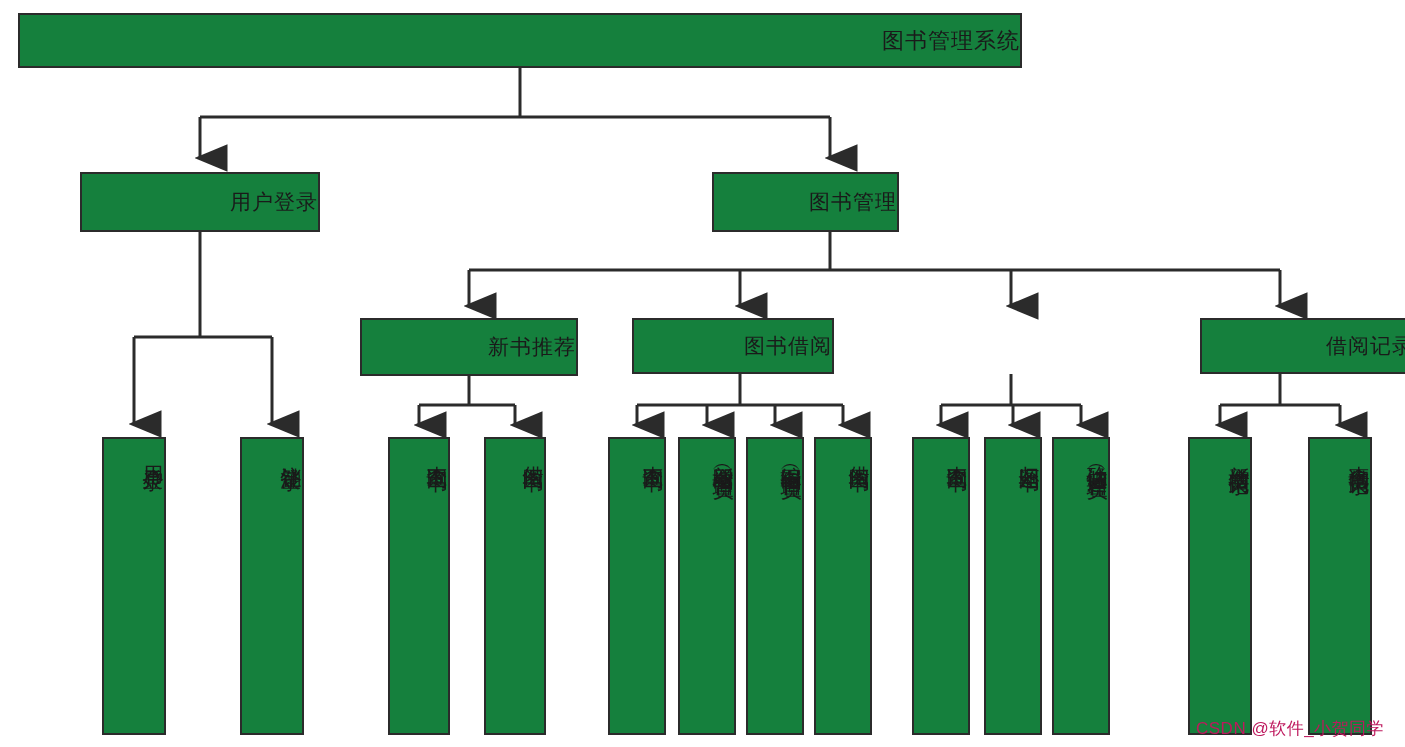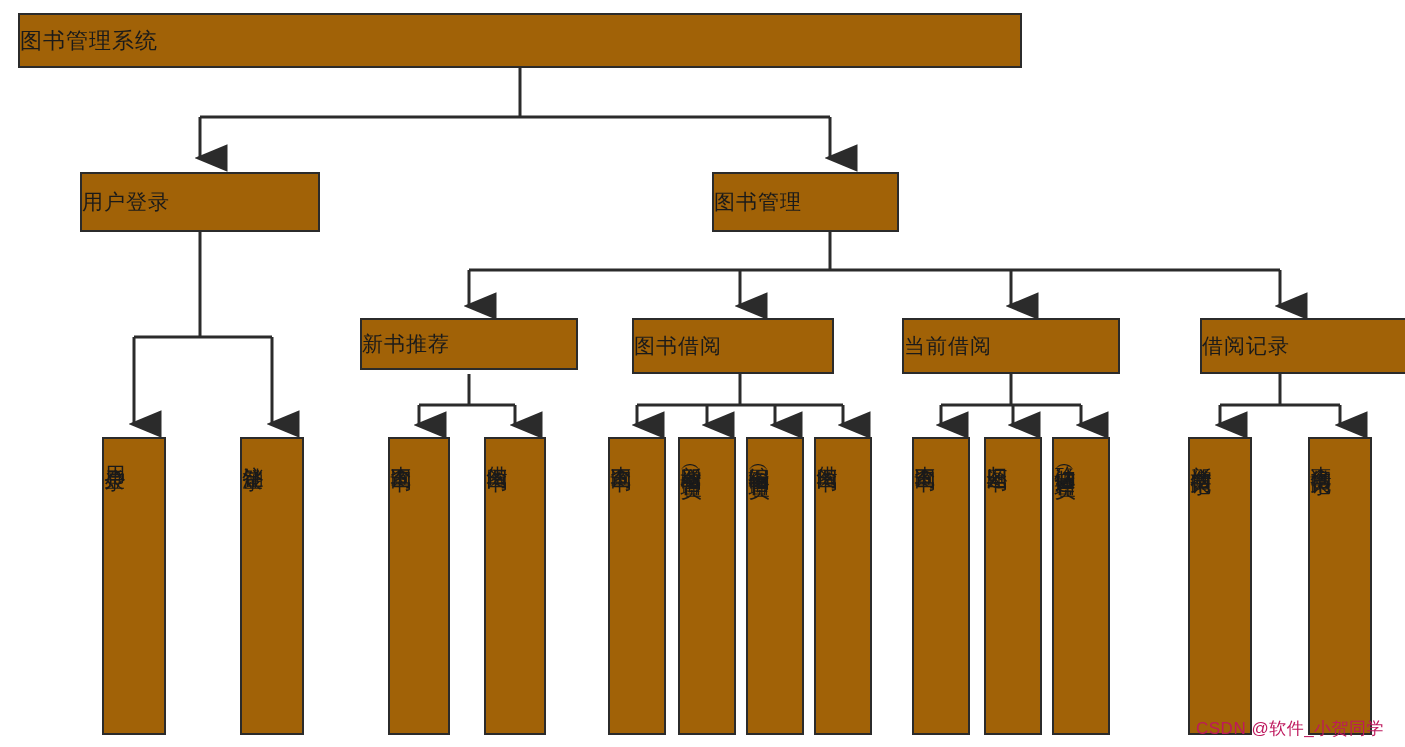--- a/index.html
+++ b/index.html
@@ -22,24 +22,24 @@
     left: 0;
     top: 0;
     width: 1405px;
     height: 747px;
     pointer-events: none;
   }
   .node {
     position: absolute;
     box-sizing: border-box;
     border: 2px solid #2b2b2b;
-    background: #a16207;
+    background: #15803d;
     display: flex;
     align-items: center;
-    justify-content: flex-start;
+    justify-content: flex-end;
     color: #1a1a1a;
   }
   .node.horiz {
     font-size: 21px;
     letter-spacing: 1px;
   }
   .node.vert {
     font-size: 21px;
     letter-spacing: 2px;
     padding-top: 10px;
@@ -122,28 +122,25 @@
     <span>图书管理系统</span>
   </div>
 
   <div class="node horiz" style="left:80px; top:172px; width:240px; height:60px;">
     <span>用户登录</span>
   </div>
   <div class="node horiz" style="left:712px; top:172px; width:187px; height:60px;">
     <span>图书管理</span>
   </div>
 
-  <div class="node horiz" style="left:360px; top:318px; width:218px; height:52px;">
+  <div class="node horiz" style="left:360px; top:318px; width:218px; height:58px;">
     <span>新书推荐</span>
   </div>
   <div class="node horiz" style="left:632px; top:318px; width:202px; height:56px;">
     <span>图书借阅</span>
-  </div>
-  <div class="node horiz" style="left:902px; top:318px; width:218px; height:56px;">
-    <span>当前借阅</span>
   </div>
   <div class="node horiz" style="left:1172px; top:318px; width:216px; height:56px;margin-left:28px;">
     <span>借阅记录</span>
   </div>
 
   <div class="node vert" style="left:102px; top:437px; width:64px; height:298px;">
     <span class="vlabel">用户登录</span>
   </div>
   <div class="node vert" style="left:240px; top:437px; width:64px; height:298px;">
     <span class="vlabel">注销登录</span>

